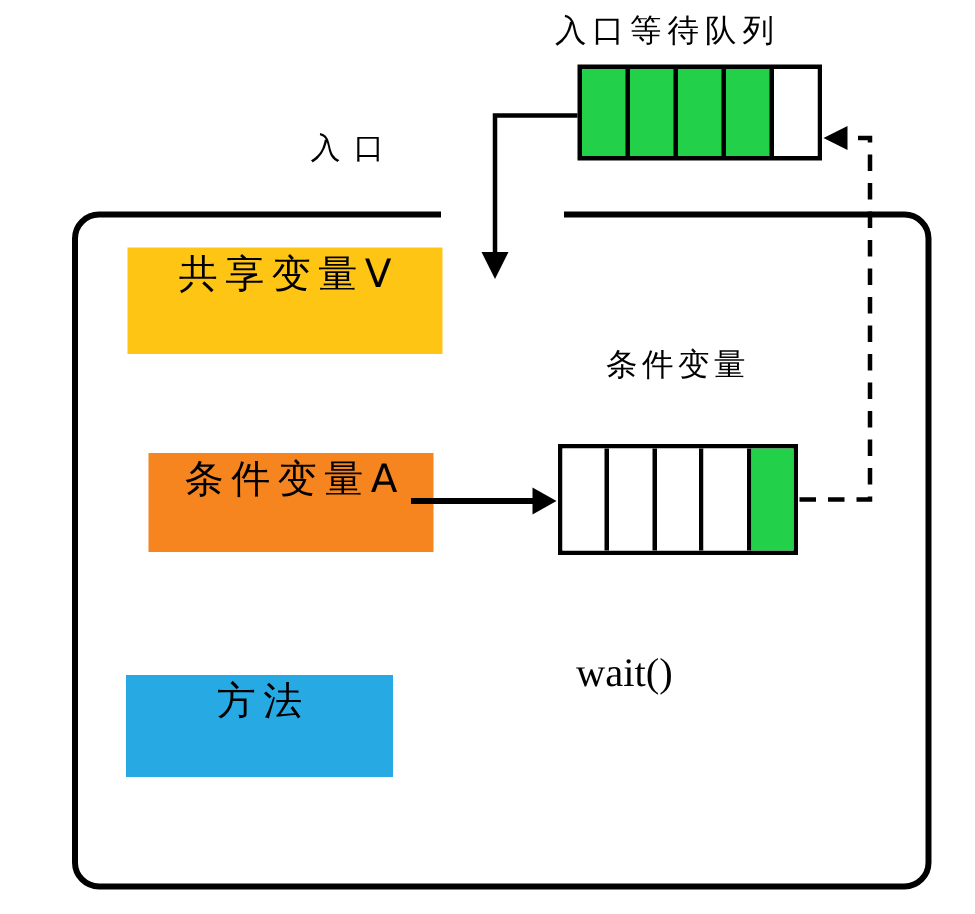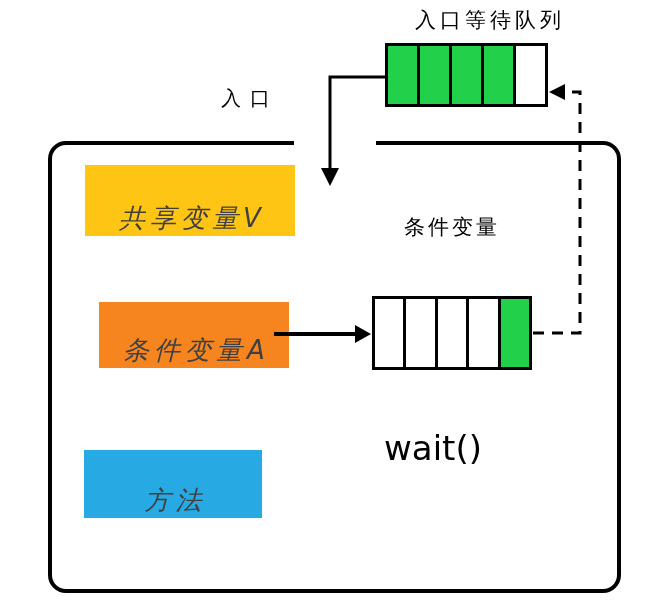--- a/index.html
+++ b/index.html
@@ -46,55 +46,54 @@
   .queue .cell:last-child { border-right: none; }
   .cell.filled { background: var(--green, #22d04a); }
   .cell.empty  { background: #ffffff; }
 
   .entry-queue { left: 385px; top: 43px; width: 163px; height: 64px; }
   .cond-queue  { left: 372px; top: 296px; width: 160px; height: 74px; }
 
   
   .box {
     display: flex;
-    align-items: flex-end;
+    align-items: flex-start;
     justify-content: center;
-    color: #404040;
+    color: #000000;
     font-size: 26px;
     letter-spacing: 5px;
     text-indent: 5px;
     box-sizing: border-box;
-    font-style: italic;
   }
   .box-shared    { left: 85px; top: 165px; width: 210px; height: 71px; background: var(--yellow, #ffc515); }
   .box-condition { left: 84px; top: 302px; width: 190px; height: 66px; background: var(--orange, #f6851f); margin-left: 15px; }
   .box-method    { left: 84px; top: 450px; width: 178px; height: 68px; background: var(--blue, #27aae4); }
 
   
   .lbl {
     color: #000000;
     white-space: nowrap;
   }
   .entry-queue-label {
     left: 370px; top: 6px; width: 195px;
-    text-align: right;
+    text-align: left;
     font-size: 21px; letter-spacing: 4px;
   }
   .entry-label {
-    left: 221px; top: 85px;
+    left: 207px; top: 85px;
     font-size: 20px; letter-spacing: 9px;
   }
   .cond-queue-label {
-    left: 372px; top: 212px; width: 160px;
+    left: 372px; top: 228px; width: 160px;
     text-align: center;
     font-size: 21px; line-height: 31px; letter-spacing: 3px;
   }
   .methods {
     left: 384px; top: 428px;
-    font-size: 34px; line-height: 41px;
+    font-size: 27px; line-height: 41px; font-family: Liberation Serif, serif;
   }
 
   svg.overlay {
     position: absolute;
     left: 0; top: 0;
     width: 650px; height: 609px;
     pointer-events: none;
   }
 </style>
 </head>

